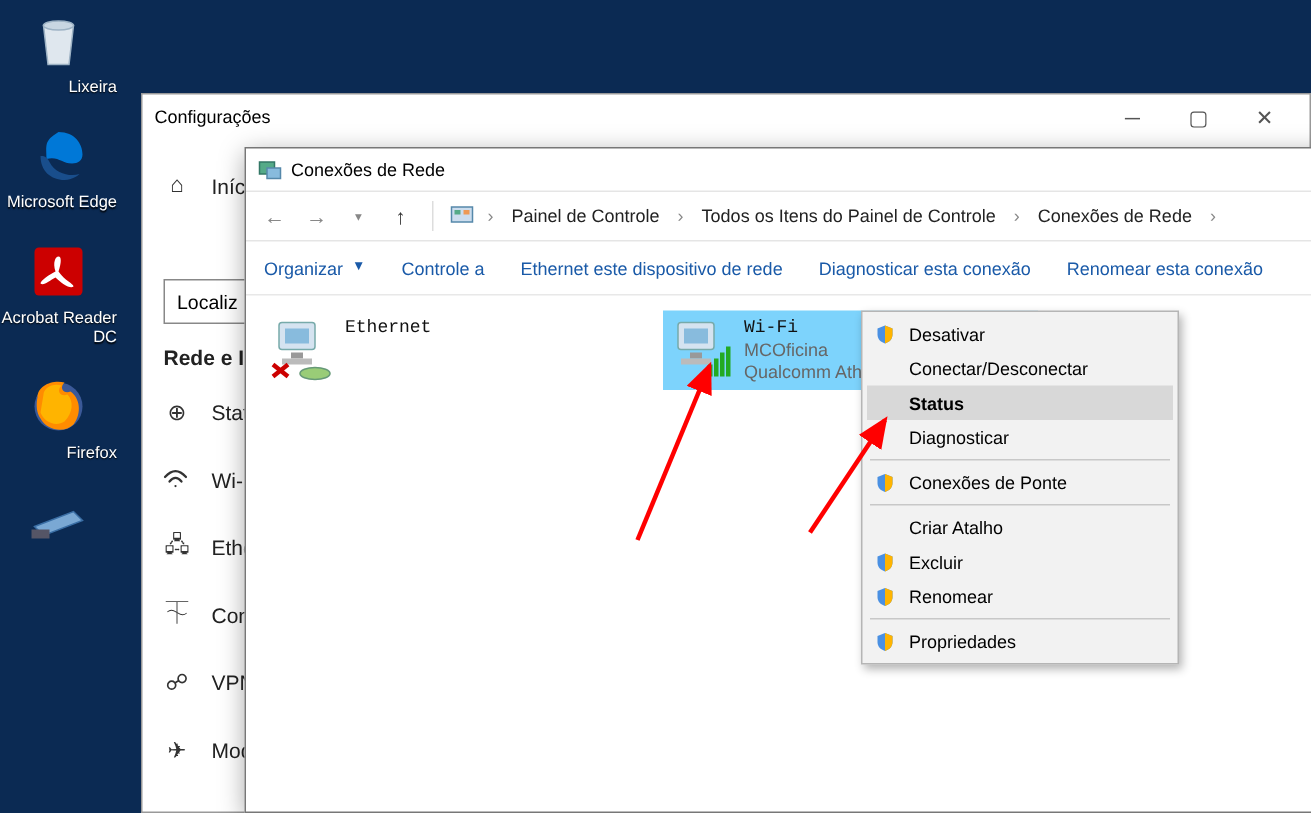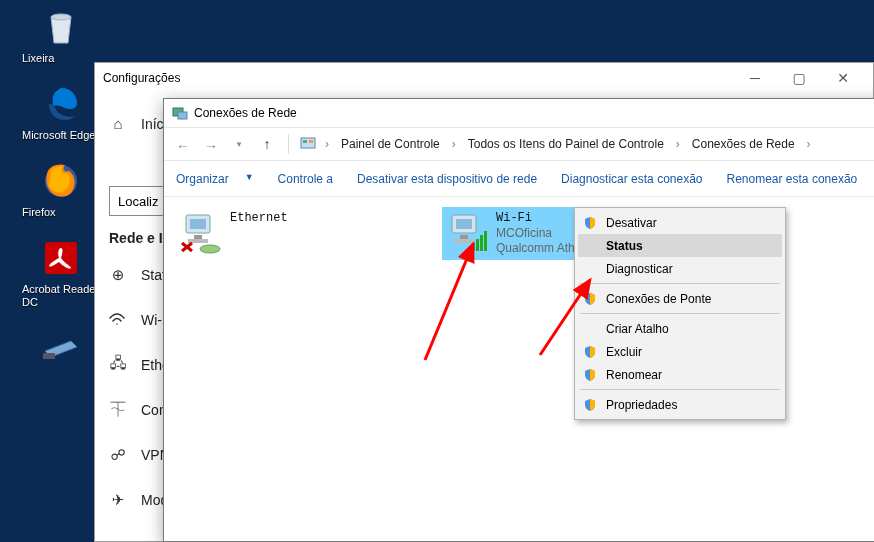--- a/index.html
+++ b/index.html
@@ -1,20 +1,20 @@
 <!DOCTYPE html>
 <html><head>
 <meta charset="utf-8">
 <style>
   * { box-sizing: border-box; margin: 0; padding: 0; font-family: "Segoe UI", sans-serif; }
   body { width: 874px; height: 542px; background: #0b2a53; position: relative; overflow: hidden; }
 
   
   .desktop { position: absolute; left: 0; top: 0; width: 90px; }
-  .desk-icon { width: 78px; text-align: left; color: #fff; font-size: 11px; padding: 5px 0 12px; margin-left: 22px; }
+  .desk-icon { width: 78px; text-align: right; color: #fff; font-size: 11px; padding: 5px 0 12px; }
   .desk-icon .glyph { width: 44px; height: 44px; margin: 0 auto 3px; display:flex; align-items:center; justify-content:center; }
   .desk-icon .label { text-shadow: 0 1px 1px #000; line-height: 13px; }
 
   
   .win-settings { position:absolute; left:94px; top:62px; width:780px; height:480px; background:#fff; border:1px solid #999; }
   .win-settings .titlebar { height:30px; display:flex; align-items:center; padding:0 8px; font-size:12px; }
   .win-settings .titlebar .spacer{flex:1}
   .win-settings .tbtn{width:44px;height:28px;display:flex;align-items:center;justify-content:center;color:#555;font-size:14px;}
   .win-settings .sidebar { padding:8px 0 0 14px; font-size:14px; color:#222; }
   .nav-row{display:flex;align-items:center;height:45px;gap:14px;}
@@ -27,21 +27,21 @@
   .win-explorer{position:absolute;left:163px;top:98px;width:736px;height:444px;background:#fff;border:1px solid #777;box-shadow:0 4px 16px rgba(0,0,0,.35);}
   .exp-title{height:28px;display:flex;align-items:center;padding:0 8px;font-size:12px;gap:6px;}
   .exp-title .tico{width:16px;height:16px;}
   .addrbar{height:34px;display:flex;align-items:center;padding:0 8px;gap:6px;font-size:12px;border-top:1px solid #e5e5e5;border-bottom:1px solid #e5e5e5;}
   .navbtn{width:22px;height:22px;display:flex;align-items:center;justify-content:center;color:#888;font-size:14px;}
   .navbtn.enabled{color:#333}
   .addr-icon{width:18px;height:18px;}
   .crumb{color:#222;padding:2px 4px;text-align:right;}
   .chev{color:#888;padding:0 2px;}
   .cmdbar{height:36px;display:flex;align-items:center;gap:24px;padding:0 12px;font-size:12px;border-bottom:1px solid #e8e8e8;}
-  .cmd{color:#1a5aa8;display:flex;align-items:flex-start;gap:16px}
+  .cmd{color:#1a5aa8;display:flex;align-items:flex-start;gap:6px}
   .cmd .caret{font-size:9px}
   .content{padding:10px 12px;display:flex;gap:16px;align-items:flex-start;position:relative;}
   .conn{display:flex;gap:8px;width:250px;padding:4px;}
   .conn.sel{background:#7dd3fc;}
   .conn .cicon{width:42px;height:44px;position:relative;flex-shrink:0;}
   .conn .ctext{font-size:12px;line-height:15px;color:#666;}
   .conn .ctext .cname{color:#111;font-family:Liberation Mono, monospace;}
 
   
   .ctxmenu{position:absolute;left:574px;top:207px;width:212px;background:#f2f2f2;border:1px solid #b5b5b5;box-shadow:2px 3px 6px rgba(0,0,0,.3);padding:3px;font-size:12px;}
@@ -74,35 +74,35 @@
       <svg width="40" height="40" viewBox="0 0 40 40">
           <path d="M20 4 C31 4 36 12 36 19 C36 23 33 25 29 25 C22 25 20 20 12 22 C12 13 10 10 20 4 Z" fill="#0078d7"></path>
           <path d="M8 20 C8 30 15 36 24 36 C30 36 34 32 34 32 C28 34 18 32 14 24 C12 20 10 20 8 20 Z" fill="#194e8c"></path>
         </svg>
     </div>
     <div class="label">Microsoft Edge</div>
   </div>
   <div class="desk-icon">
     <div class="glyph">
       <svg width="40" height="40" viewBox="0 0 40 40">
+          <rect x="4" y="4" width="32" height="32" rx="3" fill="#c00"></rect>
+          <path d="M20 10 C22 10 22 14 20 20 C24 26 30 28 30 30 C28 32 22 28 18 24 C14 26 10 30 8 28 C8 26 14 22 18 20 C16 14 18 10 20 10 Z" fill="#fff"></path>
+        </svg>
+    </div>
+    <div class="label">Acrobat Reader DC</div>
+  </div>
+  <div class="desk-icon">
+    <div class="glyph">
+      <svg width="40" height="40" viewBox="0 0 40 40">
           <circle cx="20" cy="20" r="16" fill="#3b5998"></circle>
           <path d="M6 14 C6 6 16 2 24 4 C20 8 24 12 28 10 C34 14 36 24 30 32 C24 38 12 36 8 28 C4 22 6 14 6 14 Z" fill="#ff8c00"></path>
           <path d="M10 12 C10 8 16 4 22 6 C18 10 22 14 26 12 C30 16 30 24 24 30 C18 34 10 30 8 24 Z" fill="#ffb400"></path>
         </svg>
     </div>
     <div class="label">Firefox</div>
-  </div>
-  <div class="desk-icon">
-    <div class="glyph">
-      <svg width="40" height="40" viewBox="0 0 40 40">
-          <rect x="4" y="4" width="32" height="32" rx="3" fill="#c00"></rect>
-          <path d="M20 10 C22 10 22 14 20 20 C24 26 30 28 30 30 C28 32 22 28 18 24 C14 26 10 30 8 28 C8 26 14 22 18 20 C16 14 18 10 20 10 Z" fill="#fff"></path>
-        </svg>
-    </div>
-    <div class="label">Acrobat Reader DC</div>
   </div>
   <div class="desk-icon" style="padding-bottom:0">
     <div class="glyph">
       <svg width="40" height="26" viewBox="0 0 40 26">
           <path d="M4 16 L30 6 L36 12 L10 22 Z" fill="#7aa8d4" stroke="#3a6ea5"></path>
           <rect x="2" y="18" width="12" height="6" fill="#556"></rect>
         </svg>
     </div>
   </div>
 </div>
@@ -185,21 +185,21 @@
     <span class="chev">›</span>
     <span class="crumb">Conexões de Rede</span>
     <span class="chev">›</span>
   </div>
   <div class="cmdbar">
     <span class="cmd">
         <span>Organizar</span>
         <span class="caret">▼</span>
       </span>
     <span class="cmd">Controle a</span>
-    <span class="cmd">Desativar esta dispositivo de rede</span>
+    <span class="cmd">Ethernet este dispositivo de rede</span>
     <span class="cmd">Diagnosticar esta conexão</span>
     <span class="cmd">Renomear esta conexão</span>
   </div>
   <div class="content">
     <div class="conn">
       <div class="cicon">
         <svg width="42" height="44" viewBox="0 0 42 44">
             <rect x="6" y="4" width="24" height="18" rx="2" fill="#d5e3f0" stroke="#7aa"></rect>
             <rect x="10" y="8" width="16" height="10" fill="#8bd"></rect>
             <rect x="14" y="24" width="8" height="4" fill="#999"></rect>
@@ -238,20 +238,24 @@
 <div class="ctxmenu">
   <div class="citem">
       <span class="shield">
         <svg width="14" height="14">
           <path d="M7 1 L12 3 L12 7 C12 10 10 12 7 13 C4 12 2 10 2 7 L2 3 Z" fill="#4a90e2"></path>
           <path d="M7 1 L12 3 L12 7 C12 10 10 12 7 13 Z" fill="#ffb400"></path>
         </svg>
       </span>
       <span>Desativar</span>
     </div>
+  <div class="citem">
+      <span class="spacer16"></span>
+      <span>Conectar/Desconectar</span>
+    </div>
   <div class="citem hl">
       <span class="spacer16"></span>
       <span>Status</span>
     </div>
   <div class="citem">
       <span class="spacer16"></span>
       <span>Diagnosticar</span>
     </div>
   <div class="csep"></div>
   <div class="citem">

